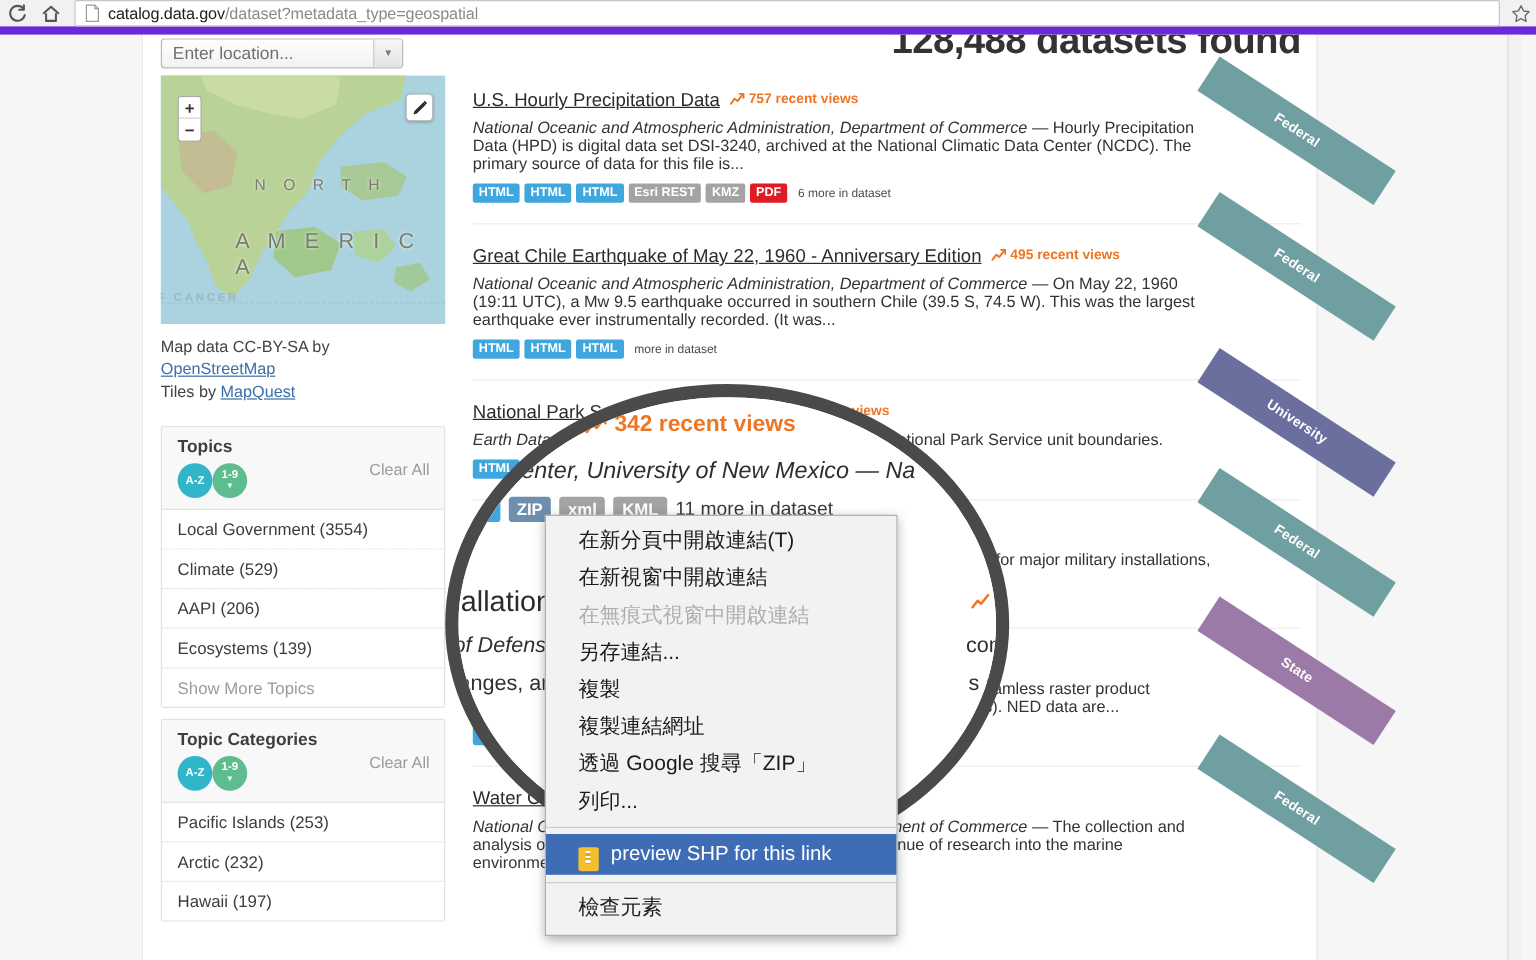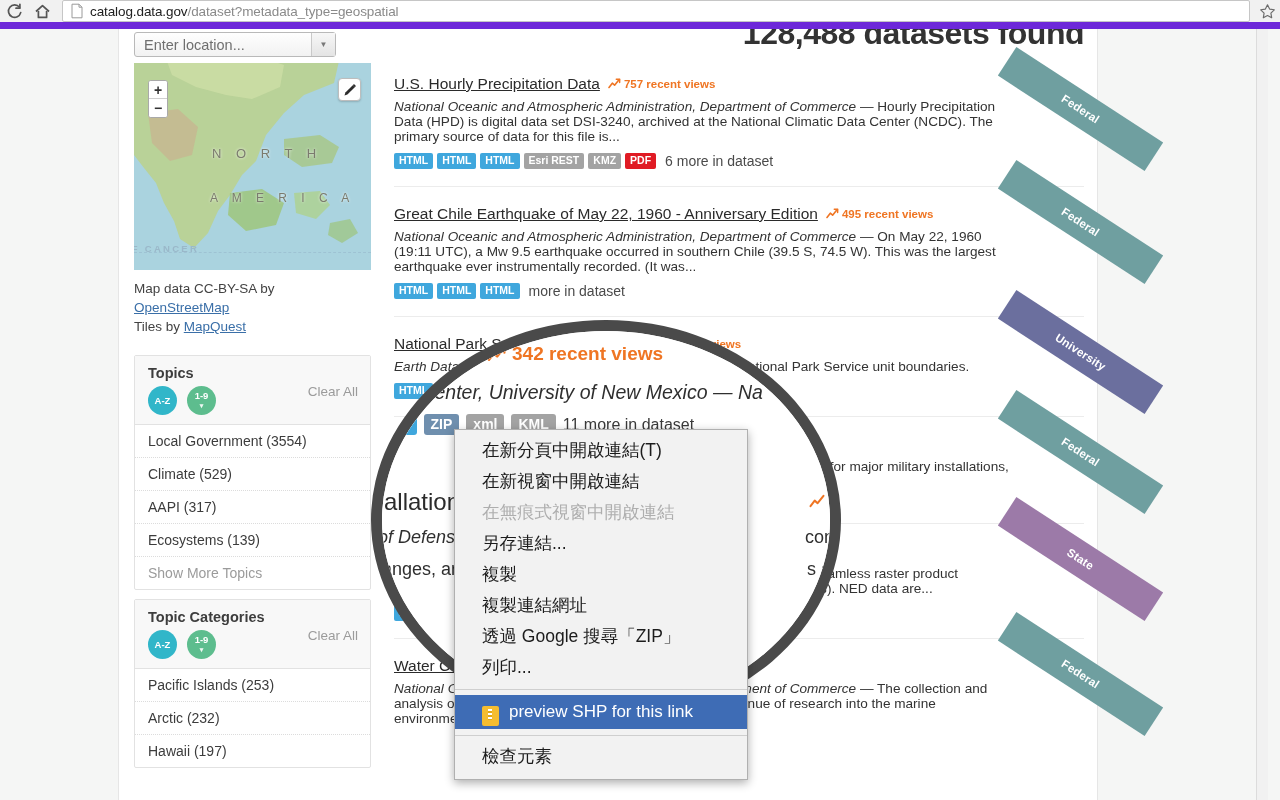--- a/index.html
+++ b/index.html
@@ -102,22 +102,22 @@
   #na-poly {
     left: 0; top: -20px; width: 230px; height: 215px;
   }
   #map-label-north {
     position: absolute; left: 78px; top: 83px;
     font-size: 13px; letter-spacing: 5.5px; color: #7b7b6e;
     font-family: "Liberation Sans", sans-serif;
     text-shadow: 0 0 3px rgba(255,255,255,0.85);
   }
   #map-label-america {
-    position: absolute; left: 76px; top: 128px;
-    font-size: 12px; letter-spacing: 5.5px; color: #7b7b6e;
+    position: absolute; left: 62px; top: 128px;
+    font-size: 18px; letter-spacing: 5.5px; color: #7b7b6e;
     text-shadow: 0 0 3px rgba(255,255,255,0.85);
   }
   #map-label-cancer {
     position: absolute; left: -12px; top: 180px;
     font-size: 9.5px; letter-spacing: 2.3px; color: #9ab8c9;
     font-weight: bold;
   }
   #cancer-line {
     position: absolute; left: 0; top: 189px; width: 237px;
     border-top: 1px dashed #9cc0d2; opacity: .85;
@@ -161,21 +161,21 @@
   .facet-head {
     background: #f8f8f8;
     padding: 9px 11px 9px 13px;
     border-bottom: 1px solid #e2e2e2;
     position: relative;
   }
   .facet-title {
     font-size: 14.5px; font-weight: bold; color: #3d3d3d;
     margin-bottom: 5px;
   }
-  .sort-pills { display: flex; gap: 10px; align-items: flex-start; }
+  .sort-pills { display: flex; gap: 0; align-items: flex-start; }
   .pill {
     width: 29px; height: 29px; border-radius: 50%;
     display: flex; align-items: center; justify-content: center;
     font-size: 9.5px; font-weight: bold; color: #fff;
     flex-direction: column; line-height: 1.05;
   }
   .pill-az { background: #31b6c9; }
   .pill-19 { background: #5dbd8e; }
   .pill .caret { font-size: 7px; opacity: .9; margin-top: 1px; }
   .clear-all {
@@ -237,21 +237,21 @@
     font-size: 10.5px; font-weight: bold; color: #fff;
     padding: 2px 5px 3px 5px;
     border-radius: 2px;
     line-height: 11px;
   }
   .fmt-html { background: #3fa7dd; }
   .fmt-grey { background: #a3a3a3; }
   .fmt-pdf  { background: #e01b24; }
   .fmt-zip  { background: #6f8fae; }
   .more-in {
-    font-size: 14px; color: #4a4a4a; margin-left: 5px;
+    font-size: 10px; color: #4a4a4a; margin-left: 5px;
   }
 
   
   .ribbon {
     position: absolute;
     right: -84px;
     width: 175px; height: 34px;
     transform: rotate(33deg);
     transform-origin: center;
     display: flex; align-items: center; justify-content: center;
@@ -482,21 +482,21 @@
               </div>
             <div class="pill pill-19">
                 <span>1-9</span>
                 <span class="caret">▾</span>
               </div>
           </div>
           <div class="clear-all">Clear All</div>
         </div>
         <div class="facet-item">Local Government (3554)</div>
         <div class="facet-item">Climate (529)</div>
-        <div class="facet-item">AAPI (317)</div>
+        <div class="facet-item">AAPI (206)</div>
         <div class="facet-item">Ecosystems (139)</div>
         <div class="facet-item muted">Show More Topics</div>
       </div>
 
       <div class="facet">
         <div class="facet-head">
           <div class="facet-title">Topic Categories</div>
           <div class="sort-pills">
             <div class="pill pill-az">
                 <span>A-Z</span>

